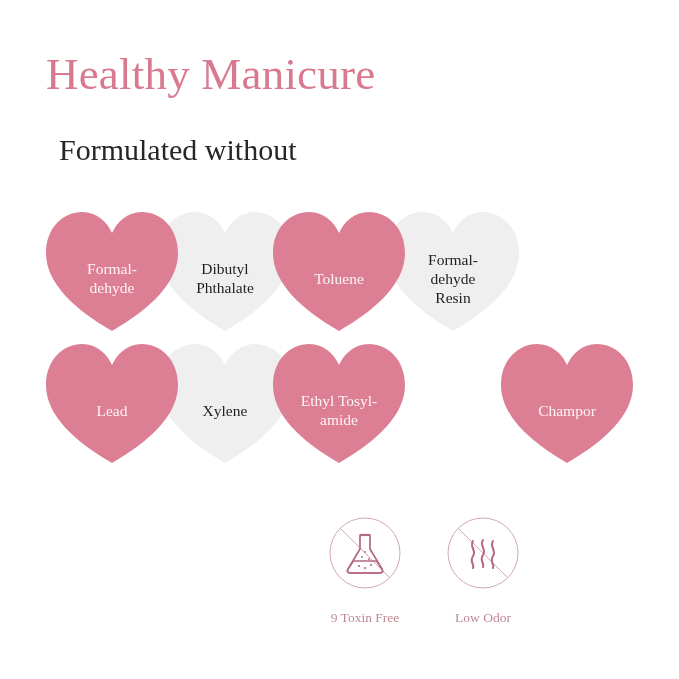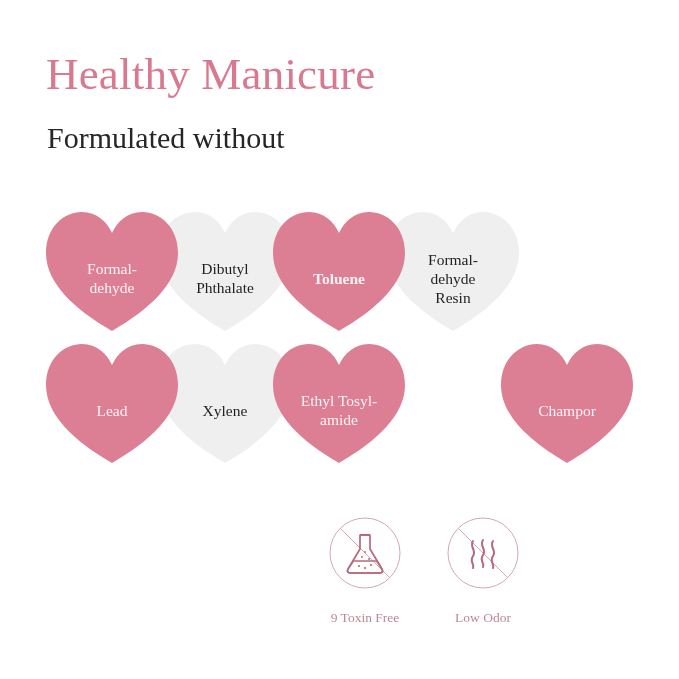--- a/index.html
+++ b/index.html
@@ -38,21 +38,21 @@
   }
   .page-subtitle {
     position: absolute;
     left: 47px;
     top: 120px;
     font-size: 30px;
     line-height: 36px;
     color: #262626;
     white-space: nowrap;
     font-weight: normal;
-    margin: 0;
+    margin: 12px;
   }
 
   
   .heart-row {
     position: absolute;
     left: 0;
     width: 679px;
     height: 135px;
   }
   #heart-row-1 { top: 205px; }
@@ -158,21 +158,21 @@
     </div>
 
     <div class="heart pink" style="left:44px; z-index:2;">
       <svg viewBox="0 0 136 124">
         <path d="M68 122 C 30 100, 2 74, 2 44 C 2 18, 20 3, 38 3 C 53 3, 63 13, 68 24 C 73 13, 83 3, 98 3 C 116 3, 134 18, 134 44 C 134 74, 106 100, 68 122 Z" fill="#dd7f94"></path>
       </svg>
       <div class="heart-label">Formal-
 dehyde</div>
     </div>
 
-    <div class="heart pink" style="left:271px; z-index:2;font-weight:bold;">
+    <div class="heart pink" style="left:271px; z-index:2;">
       <svg viewBox="0 0 136 124">
         <path d="M68 122 C 30 100, 2 74, 2 44 C 2 18, 20 3, 38 3 C 53 3, 63 13, 68 24 C 73 13, 83 3, 98 3 C 116 3, 134 18, 134 44 C 134 74, 106 100, 68 122 Z" fill="#dd7f94"></path>
       </svg>
       <div class="heart-label">Toluene</div>
     </div>
   </div>
 
   <div class="heart-row" id="heart-row-2">
 
     <div class="heart gray" style="left:157px; z-index:1;">

